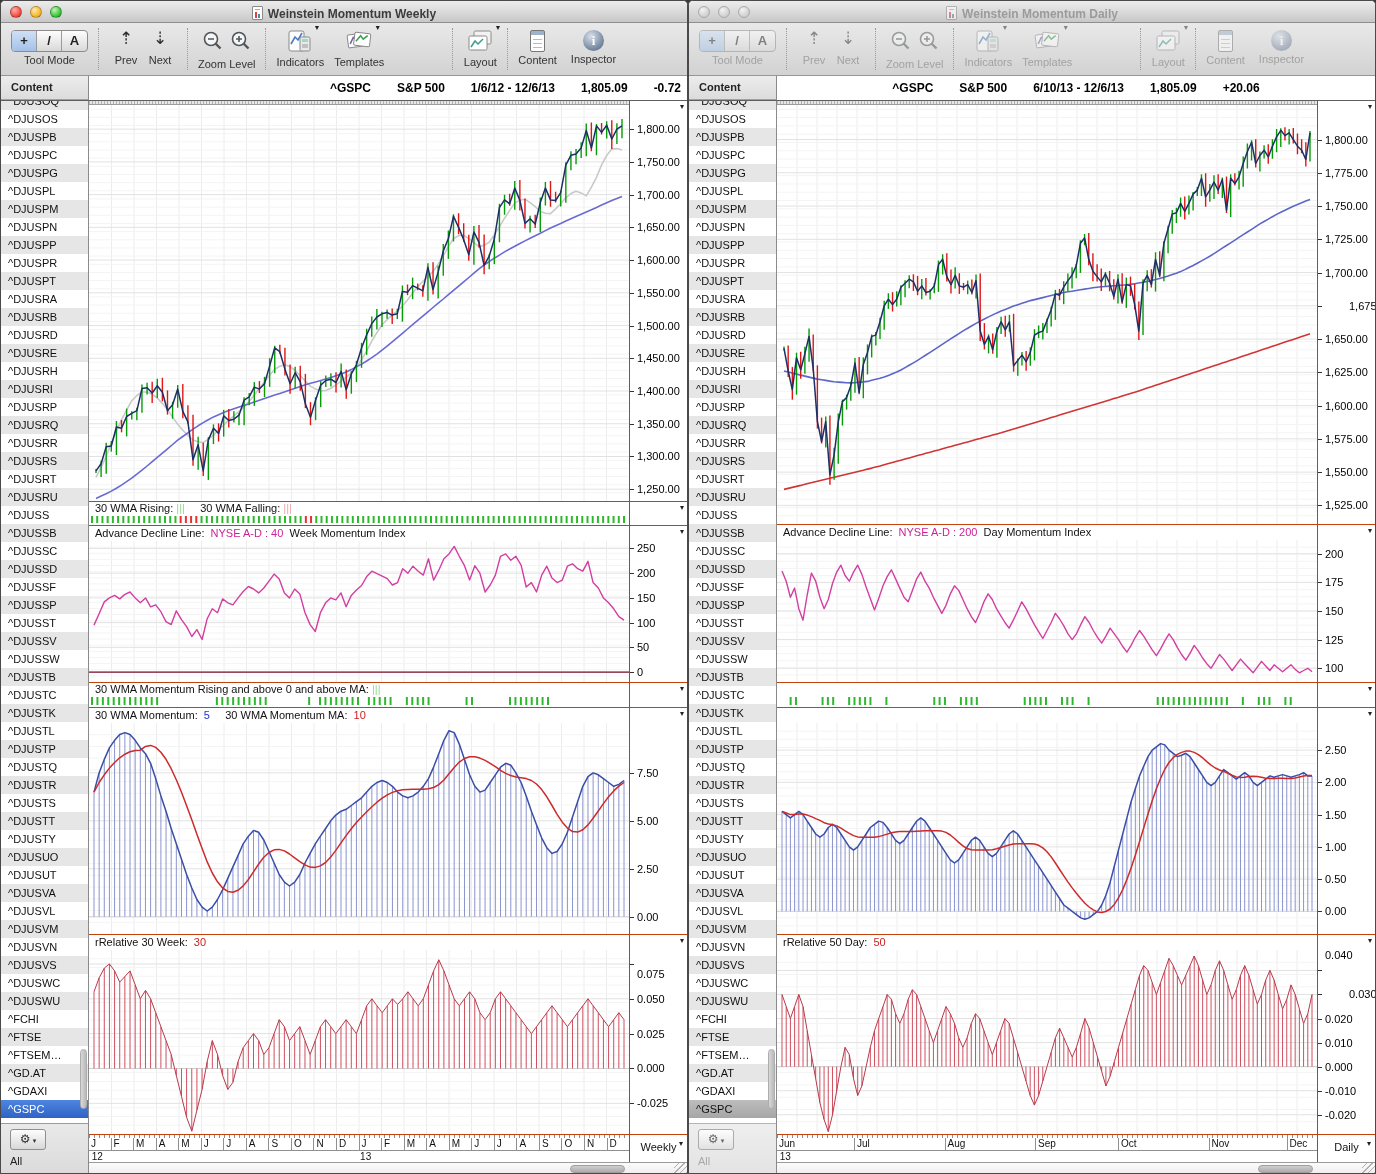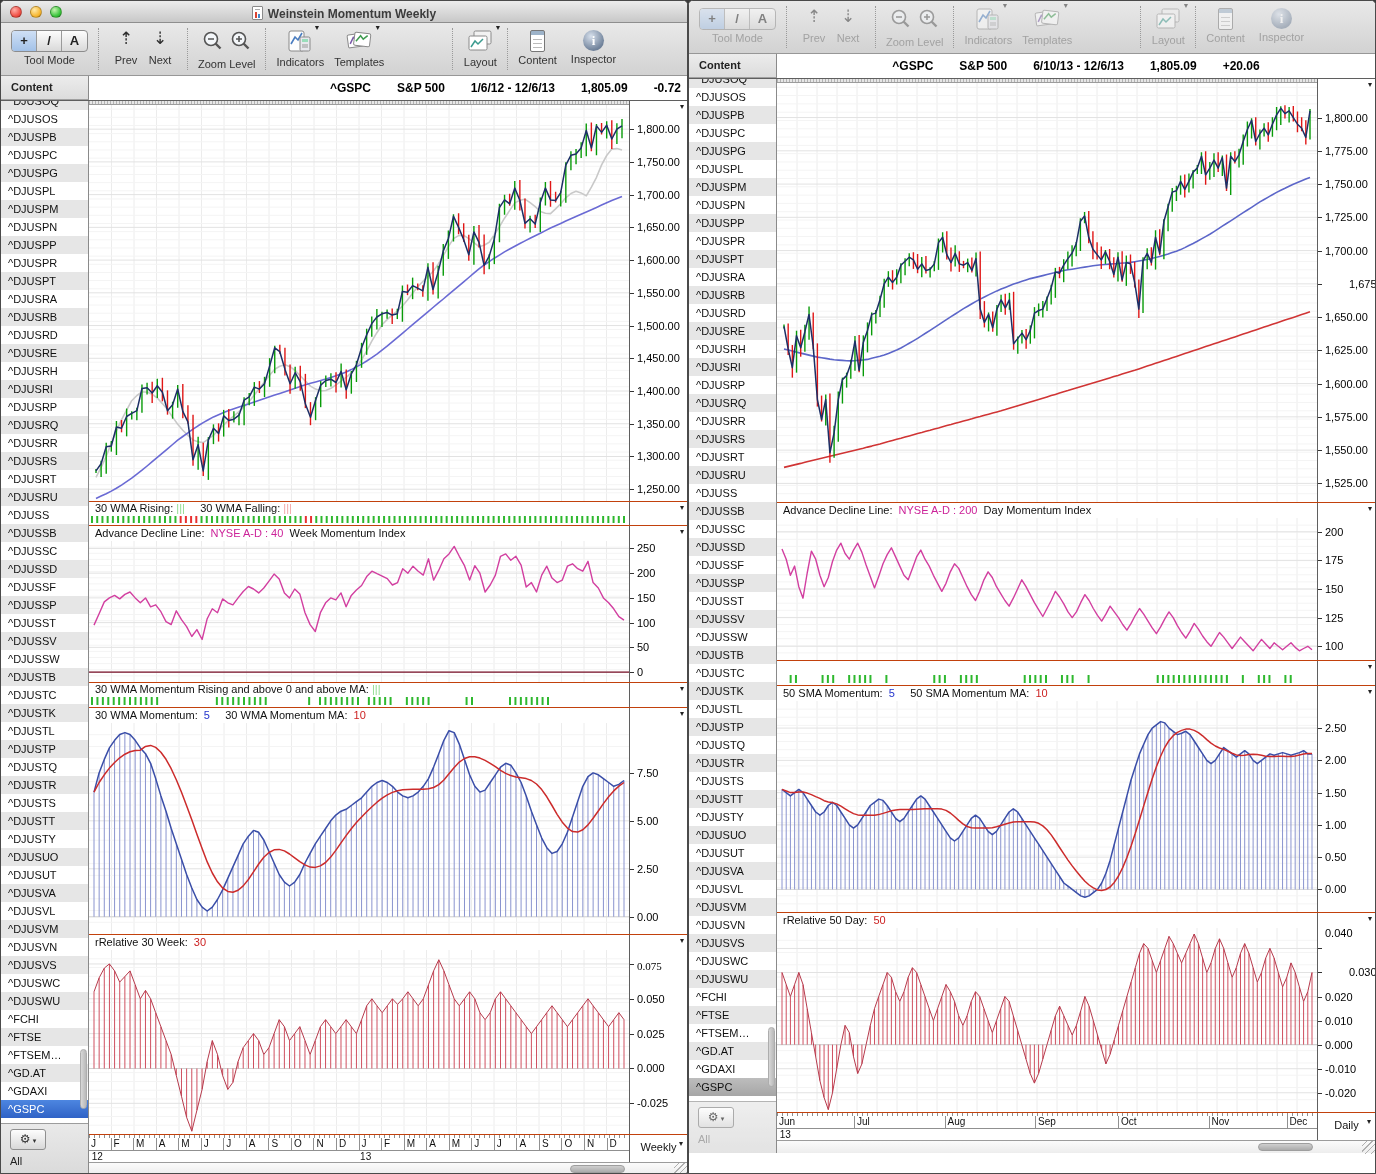--- a/index.html
+++ b/index.html
@@ -1108,21 +1108,21 @@
                 <line x1="524.7087378640776" y1="118.48484848484848" x2="524.7087378640776" y2="69.6969696969697" stroke="#cf5060" stroke-width="1"></line>
                 <line x1="529.8543689320388" y1="118.48484848484848" x2="529.8543689320388" y2="62.727272727272734" stroke="#cf5060" stroke-width="1"></line>
                 <line x1="535" y1="118.48484848484848" x2="535" y2="69.6969696969697" stroke="#cf5060" stroke-width="1"></line>
                 <polyline points="5.0,41.8 10.1,27.9 15.3,18.1 20.4,13.9 25.6,20.9 30.7,32.1 35.9,26.5 41.0,20.9 46.2,34.8 51.3,48.8 56.5,40.4 61.6,48.8 66.7,62.7 71.9,76.7 77.0,90.6 82.2,104.5 87.3,125.5 92.5,146.4 97.6,167.3 102.8,181.2 107.9,160.3 113.1,139.4 118.2,111.5 123.3,90.6 128.5,104.5 133.6,125.5 138.8,139.4 143.9,132.4 149.1,111.5 154.2,97.6 159.4,90.6 164.5,83.6 169.7,90.6 174.8,104.5 180.0,97.6 185.1,83.6 190.2,69.7 195.4,76.7 200.5,90.6 205.7,83.6 210.8,76.7 216.0,90.6 221.1,104.5 226.3,90.6 231.4,76.7 236.6,69.7 241.7,76.7 246.8,83.6 252.0,76.7 257.1,69.7 262.3,76.7 267.4,83.6 272.6,69.7 277.7,55.8 282.9,48.8 288.0,55.8 293.2,62.7 298.3,55.8 303.4,48.8 308.6,54.4 313.7,48.8 318.9,41.8 324.0,48.8 329.2,55.8 334.3,48.8 339.5,34.8 344.6,20.9 349.8,9.8 354.9,20.9 360.0,34.8 365.2,48.8 370.3,55.8 375.5,48.8 380.6,41.8 385.8,48.8 390.9,62.7 396.1,69.7 401.2,62.7 406.4,48.8 411.5,41.8 416.7,48.8 421.8,55.8 426.9,62.7 432.1,69.7 437.2,76.7 442.4,83.6 447.5,76.7 452.7,69.7 457.8,62.7 463.0,55.8 468.1,62.7 473.3,69.7 478.4,76.7 483.5,69.7 488.7,62.7 493.8,55.8 499.0,48.8 504.1,55.8 509.3,62.7 514.4,69.7 519.6,76.7 524.7,69.7 529.9,62.7 535.0,69.7" fill="none" stroke="#b63a4c" stroke-width="1" stroke-linejoin="round"></polyline>
               </svg>
             </div>
         </div>
         <div class="paxis">
             <span class="axcaret">▾</span>
             <span class="axtick" style="top: 28.9394px;"></span>
-            <span class="axlabel" style="top: 25px; font-family: Liberation Serif, serif;">0.075</span>
+            <span class="axlabel" style="top: 33px;">0.075</span>
             <span class="axtick" style="top: 63.7879px;"></span>
             <span class="axlabel" style="top: 57.7879px;">0.050</span>
             <span class="axtick" style="top: 98.6364px;"></span>
             <span class="axlabel" style="top: 92.6364px;">0.025</span>
             <span class="axtick" style="top: 133.485px;"></span>
             <span class="axlabel" style="top: 127.485px;">0.000</span>
             <span class="axtick" style="top: 168.333px;"></span>
             <span class="axlabel" style="top: 162.333px;">-0.025</span>
           </div>
       </div>
@@ -1167,20 +1167,28 @@
       </div>
       <div class="prow row-hscroll">
         <div class="hthumb"></div>
         <div class="grip"></div>
       </div>
     </div>
   </div>
 </div>
 
 <div class="win win-R">
+  <div class="titlebar">
+    <span class="tl red"></span>
+    <span class="tl yellow"></span>
+    <span class="tl green"></span>
+    <div class="title-wrap">
+      <span class="doc-icon"></span><span class="title">Weinstein Momentum Daily</span>
+    </div>
+  </div>
 
   <div class="toolbar">
     <div class="tgroup">
       <div class="seg">
         <span class="seg-btn sel">+</span>
         <span class="seg-btn">/</span>
         <span class="seg-btn">A</span>
       </div>
       <div class="tlabel">Tool Mode</div>
     </div>
@@ -1739,21 +1747,20 @@
                 <line x1="513.72" y1="2" x2="513.72" y2="10" stroke="#2eb82e" stroke-width="2"></line>
               </svg>
             </div>
         </div>
         <div class="paxis">
             <span class="axcaret">▾</span>
           </div>
       </div>
       <div class="prow row-mom">
         <div class="plot">
-          <div class="phead"><span class="hc-k">50 SMA Momentum:  </span><span class="hc-b">5</span><span class="hc-k">     50 SMA Momentum MA:  </span><span class="hc-r">10</span></div>
           <div class="pchart pc-sub">
               <svg width="540" height="211" viewBox="0 0 540 211">
                 <line x1="20" y1="0" x2="20" y2="211" stroke="#ececec"></line>
                 <line x1="40" y1="0" x2="40" y2="211" stroke="#ececec"></line>
                 <line x1="60" y1="0" x2="60" y2="211" stroke="#ececec"></line>
                 <line x1="80" y1="0" x2="80" y2="211" stroke="#ececec"></line>
                 <line x1="100" y1="0" x2="100" y2="211" stroke="#ececec"></line>
                 <line x1="120" y1="0" x2="120" y2="211" stroke="#ececec"></line>
                 <line x1="140" y1="0" x2="140" y2="211" stroke="#ececec"></line>
                 <line x1="160" y1="0" x2="160" y2="211" stroke="#ececec"></line>

